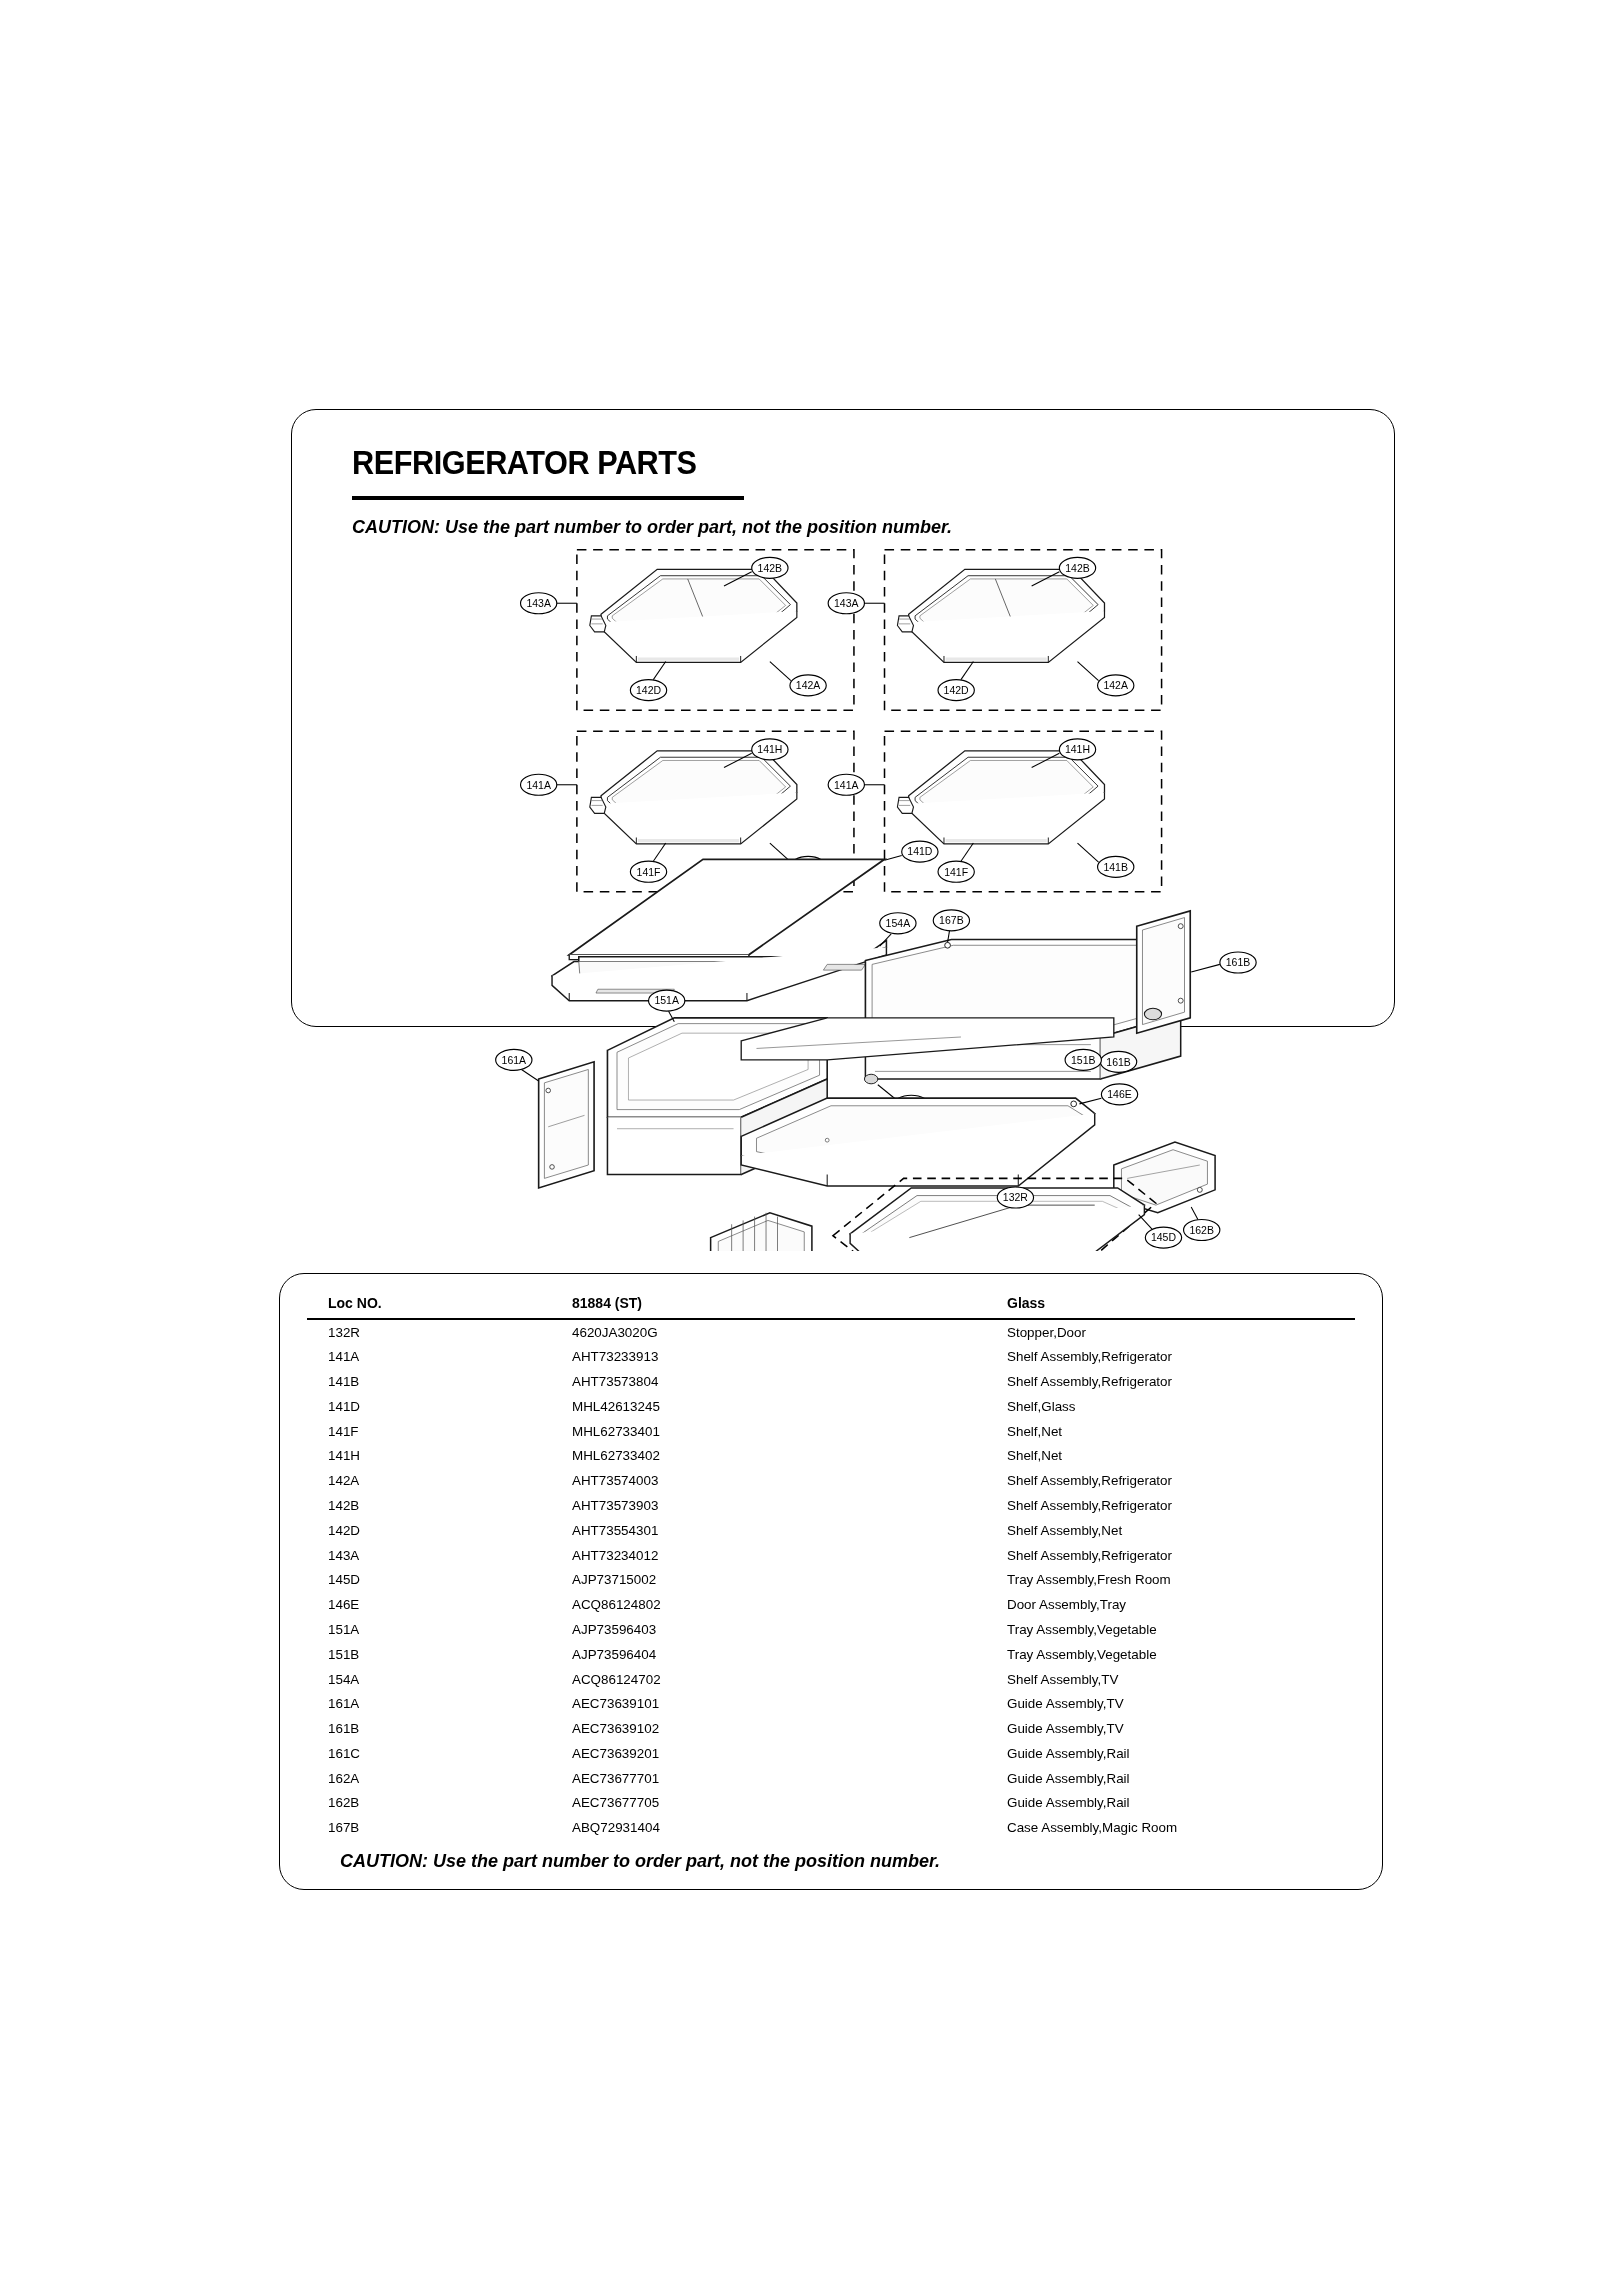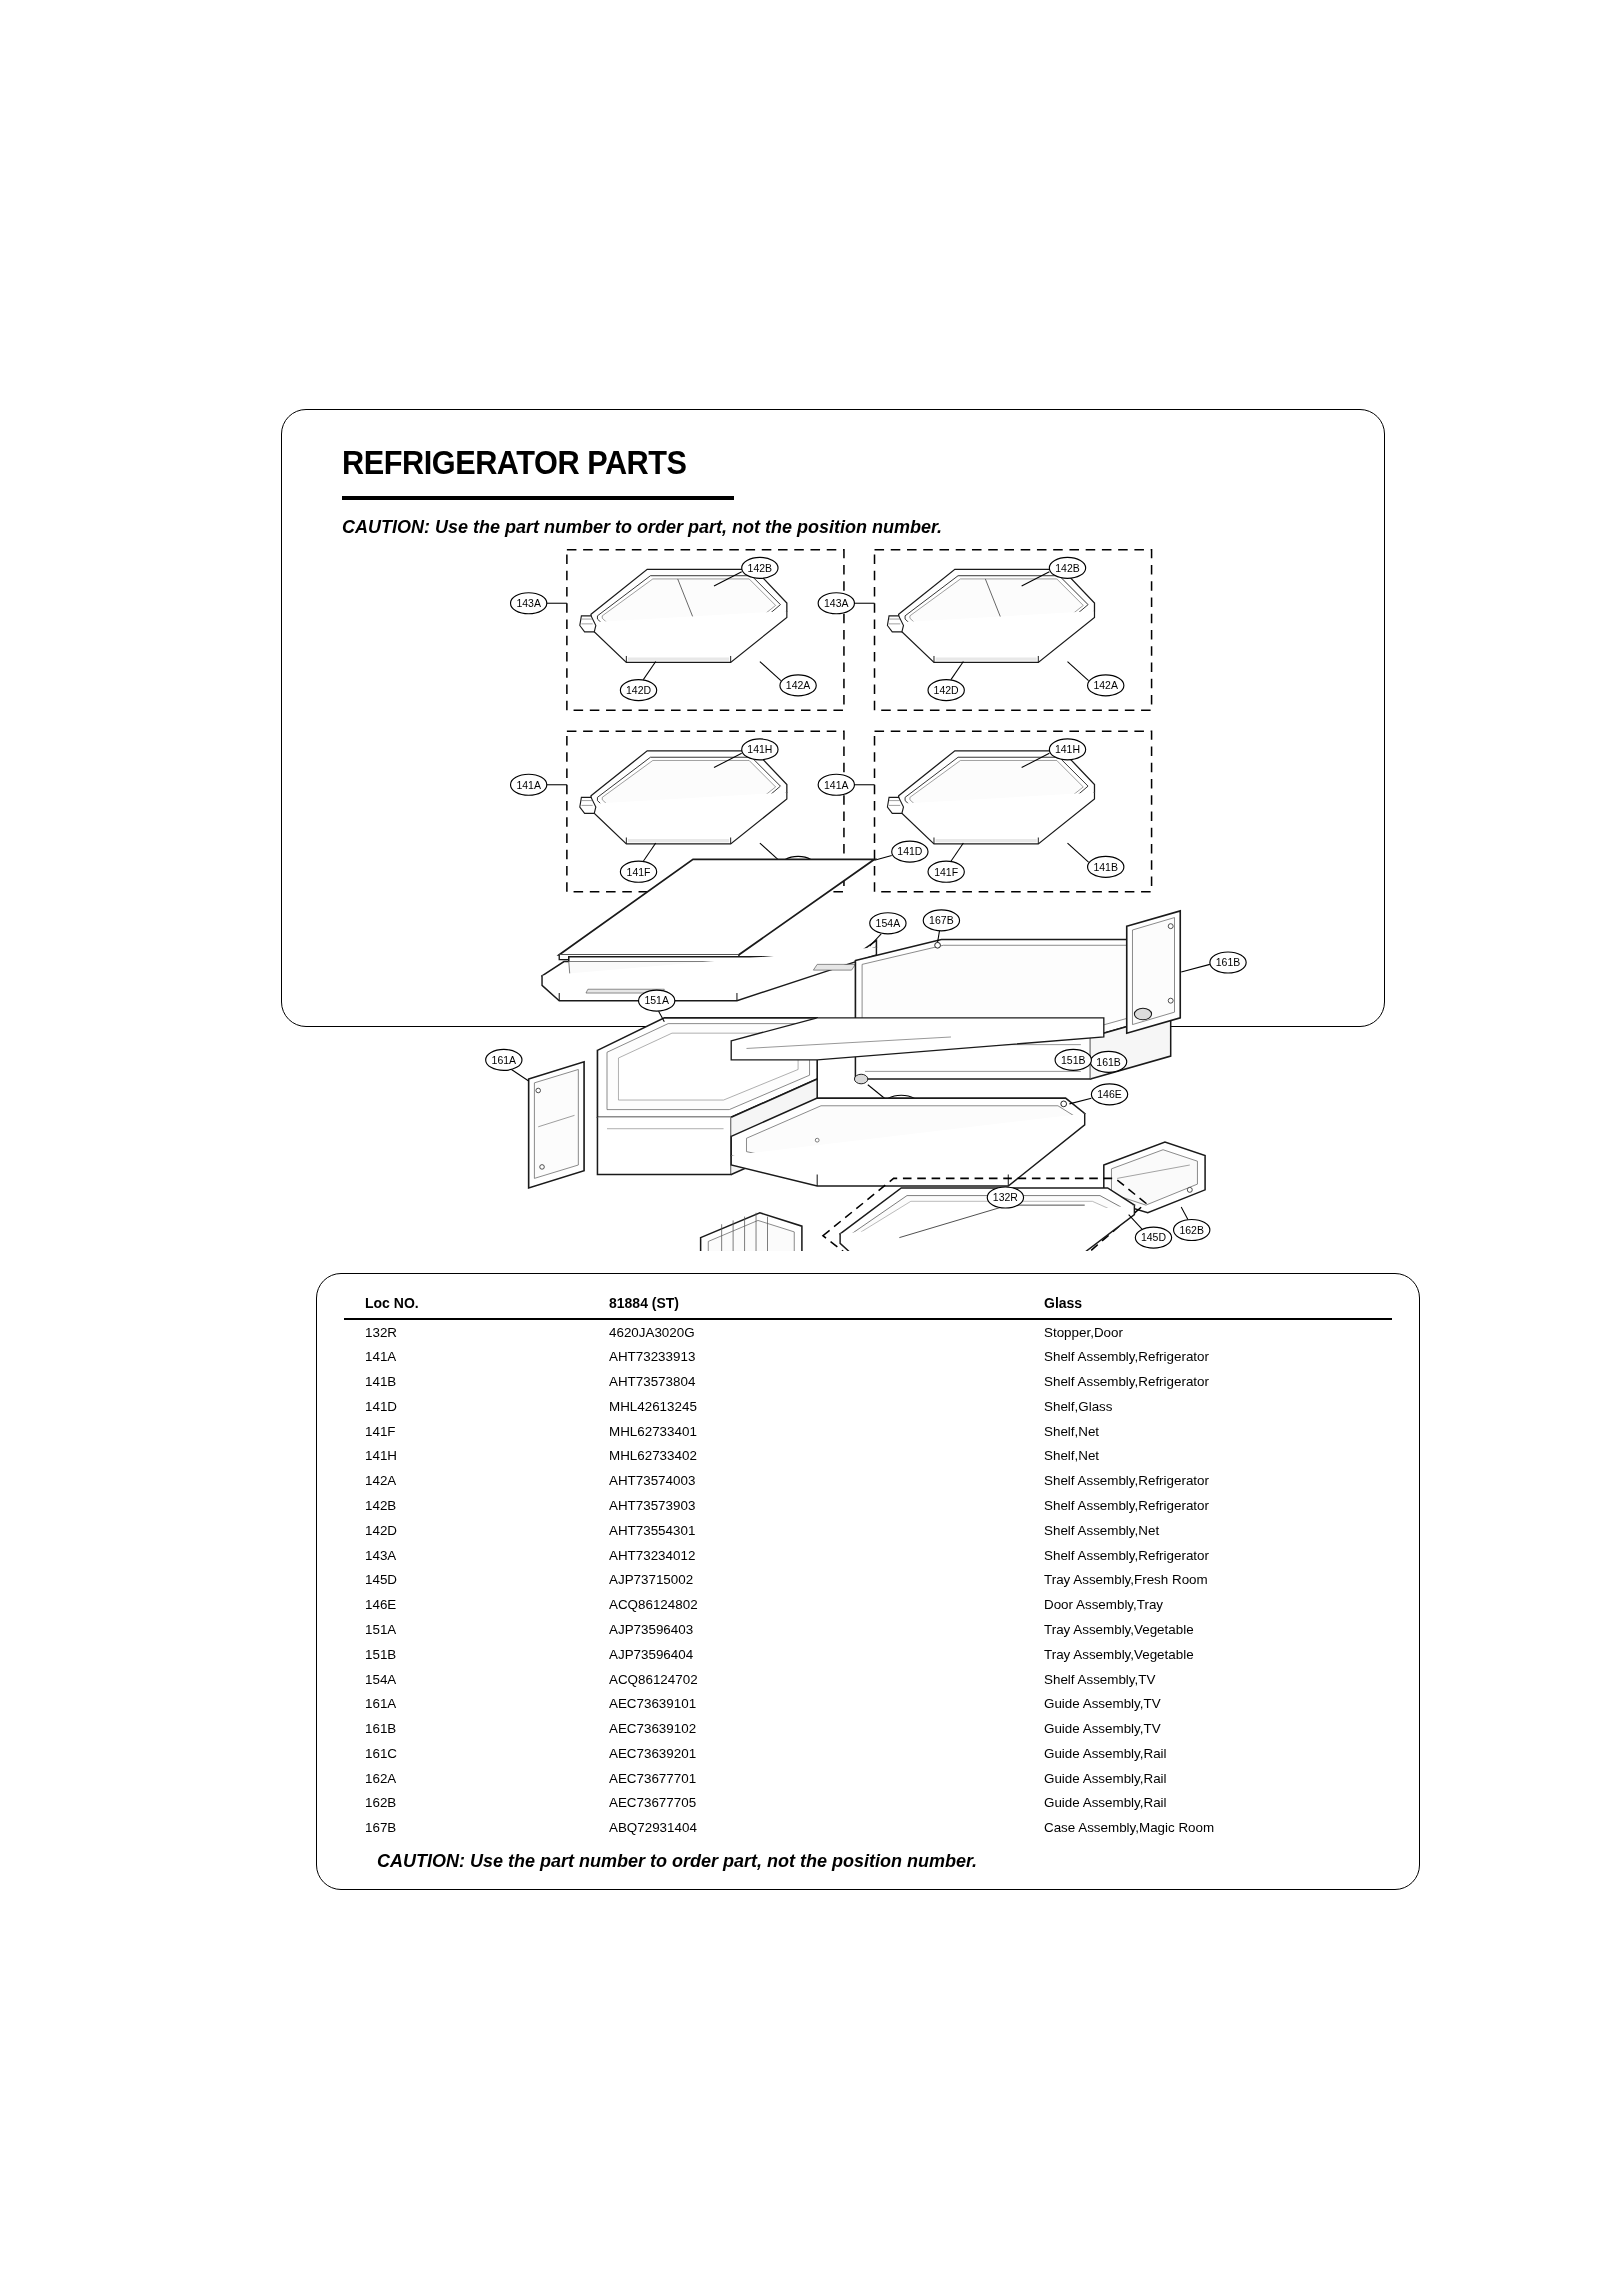--- a/index.html
+++ b/index.html
@@ -18,32 +18,31 @@
   
   .panel {
     position: absolute;
     border: 1.9px solid #000000;
     border-radius: 25px;
     background: #ffffff;
     box-sizing: border-box;
   }
 
   #diagram-panel {
-    left: 281px;
+    left: 291px;
     top: 409px;
     width: 1104px;
     height: 618px;
   }
 
   #parts-panel {
     left: 279px;
     top: 1273px;
     width: 1104px;
     height: 617px;
-    margin-left: 37px;
   }
 
   
   .page-title {
     position: absolute;
     left: 60px;
     top: 34px;
     font-size: 33px;
     font-weight: bold;
     letter-spacing: -0.5px;

